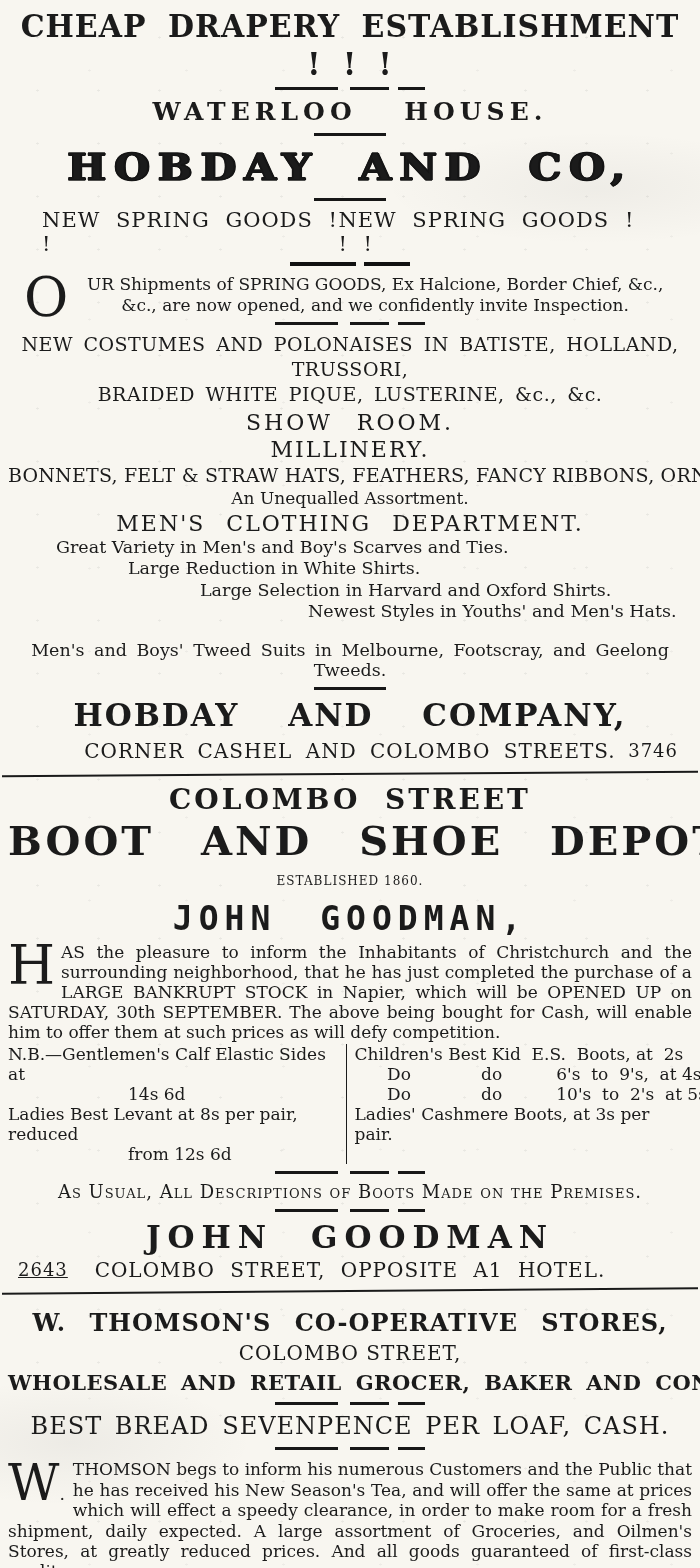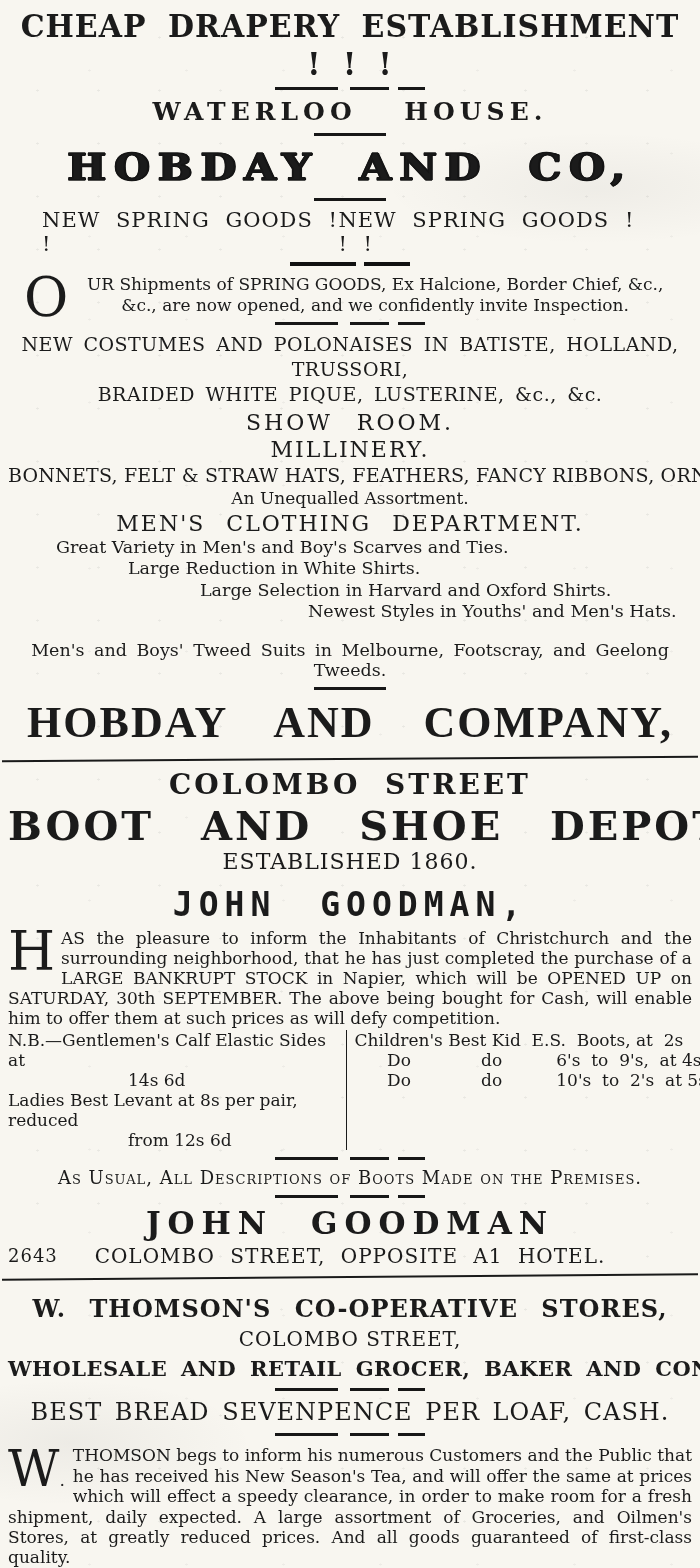--- a/index.html
+++ b/index.html
@@ -45,29 +45,29 @@
   .showroom{font-size:22px;letter-spacing:3px;word-spacing:14px;margin-top:3px;}
   .special{font-size:19px;margin-top:2px;word-spacing:2px;}
   .special span{padding:0 9px;}
   .millinery{font-size:22px;letter-spacing:2px;margin-top:2px;}
   .bonnets{font-size:19px;letter-spacing:0.2px;margin-top:2px;white-space:nowrap;}
   .assort{font-size:17px;margin-top:2px;}
   .mensdept{font-size:22px;letter-spacing:2px;word-spacing:12px;margin-top:3px;}
   .stagger{font-size:17.5px;line-height:1.12;margin-top:2px;}
   .ind1{margin-left:48px;} .ind2{margin-left:120px;} .ind3{margin-left:192px;} .ind4{margin-left:300px;}
   .tweed{font-size:17.5px;margin-top:18px;word-spacing:4px;}
-  .company{font-size:44px;letter-spacing:2px;word-spacing:36px;margin-top:2px;white-space:nowrap;font-family:Liberation Serif, serif;}
+  .company{font-size:31px;letter-spacing:2px;word-spacing:36px;margin-top:2px;white-space:nowrap;}
   .corner-row{position:relative;font-size:20px;letter-spacing:1px;word-spacing:6px;margin-top:6px;}
   .adnum-r{position:absolute;right:14px;top:1px;font-size:18px;}
-  .adnum-l{position:absolute;left:0;top:1px;font-size:18px;}
+  .adnum-l{position:absolute;left:10px;top:1px;font-size:18px;text-decoration:underline;}
 
   
   .g-street{font-size:28px;font-weight:bold;letter-spacing:3px;word-spacing:12px;margin-top:2px;}
   .g-depot{font-size:40px;font-weight:bold;letter-spacing:3px;word-spacing:30px;margin-top:1px;white-space:nowrap;}
-  .g-estab{font-size:22px;letter-spacing:1px;margin-top:0;}
+  .g-estab{font-size:12px;letter-spacing:1px;margin-top:10px;}
   .g-name{font-family:"DejaVu Sans Mono","Liberation Mono",monospace;font-size:33px;font-weight:bold;letter-spacing:6px;word-spacing:18px;margin-top:11px;}
   .g-para{padding:4px 0 0 0;line-height:1.18;}
   .cols{display:flex;margin-top:2px;font-size:17px;line-height:1.18;}
   .col-l{width:49.5%;border-right:1.5px solid #1b1b1b;padding-right:6px;box-sizing:border-box;}
   .col-r{width:50.5%;padding-left:8px;box-sizing:border-box;}
   .pre{white-space:pre;}
   .cind{margin-left:120px;}
   .boots-note{font-variant:small-caps;font-size:18px;letter-spacing:1px;margin-top:4px;}
   .g-name2{font-size:31px;letter-spacing:7px;word-spacing:20px;margin-top:2px;}
   .g-footer{position:relative;font-size:20px;letter-spacing:1px;word-spacing:8px;margin-top:3px;}
@@ -109,20 +109,24 @@
     <div class="bonnets c">BONNETS, FELT &amp; STRAW HATS, FEATHERS, FANCY RIBBONS, ORNAMENTS</div>
     <div class="assort c">An Unequalled Assortment.</div>
     <div class="mensdept c">MEN'S CLOTHING DEPARTMENT.</div>
     <div class="stagger ind1">Great Variety in Men's and Boy's Scarves and Ties.</div>
     <div class="stagger ind2">Large Reduction in White Shirts.</div>
     <div class="stagger ind3">Large Selection in Harvard and Oxford Shirts.</div>
     <div class="stagger ind4">Newest Styles in Youths' and Men's Hats.</div>
     <div class="tweed c">Men's and Boys' Tweed Suits in Melbourne, Footscray, and Geelong Tweeds.</div>
     <div class="rule-solid"></div>
     <h1 class="company c">HOBDAY AND COMPANY,</h1>
+    <div class="corner-row c">
+      <span>CORNER CASHEL AND COLOMBO STREETS.</span>
+      <span class="adnum-r">3746</span>
+    </div>
   </section>
 
   <div class="rule-full"></div>
 
   <section>
     <h2 class="g-street c">COLOMBO STREET</h2>
     <h1 class="g-depot c">BOOT AND SHOE DEPOT.</h1>
     <div class="g-estab c">ESTABLISHED 1860.</div>
     <h2 class="g-name c">JOHN GOODMAN,</h2>
     <p class="para j g-para">
@@ -132,20 +136,21 @@
       <div class="col-l">
         <div>N.B.—Gentlemen's Calf Elastic Sides at</div>
         <div class="cind">14s 6d</div>
         <div>Ladies Best Levant at 8s per pair, reduced</div>
         <div class="cind">from 12s 6d</div>
       </div>
       <div class="col-r">
         <div class="pre">Children's Best Kid  E.S.  Boots, at  2s</div>
         <div class="pre">      Do             do          6's  to  9's,  at 4s</div>
         <div class="pre">      Do             do          10's  to  2's  at 5s</div>
+        <div>Ladies' Cashmere Boots, at 3s per pair.</div>
       </div>
     </div>
     <div class="rule-seg"></div>
     <div class="boots-note c">As Usual, All Descriptions of Boots Made on the Premises.</div>
     <div class="rule-seg"></div>
     <h2 class="g-name2 c">JOHN GOODMAN</h2>
     <div class="g-footer c">
       <span class="adnum-l">2643</span>
       <span>COLOMBO STREET, OPPOSITE A1 HOTEL.</span>
     </div>

